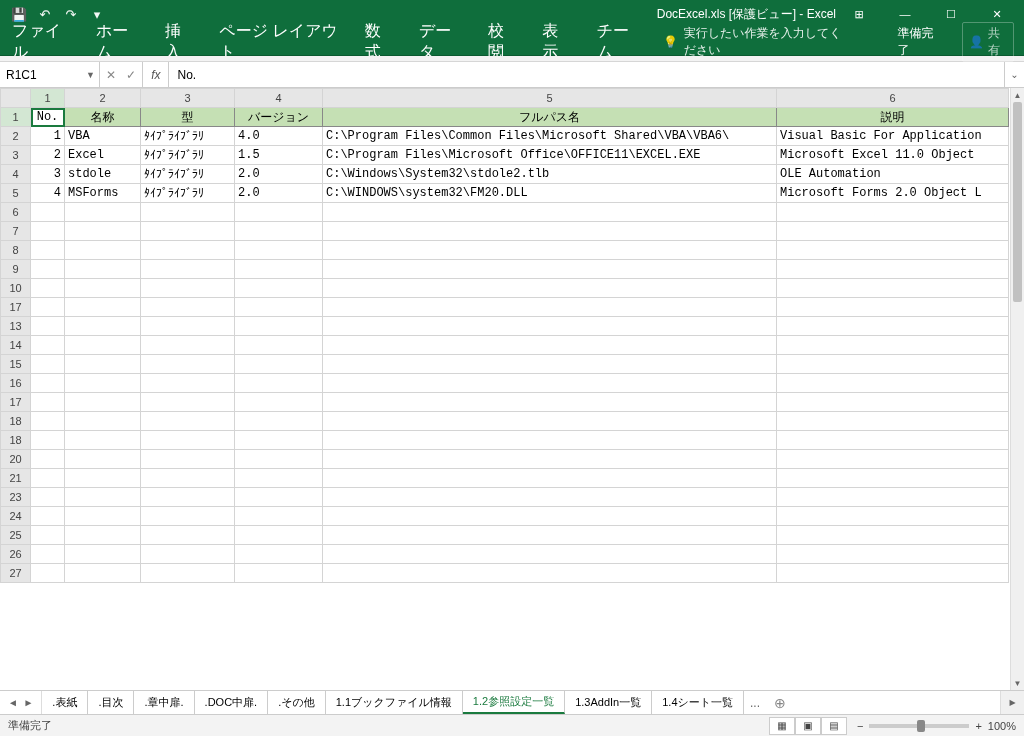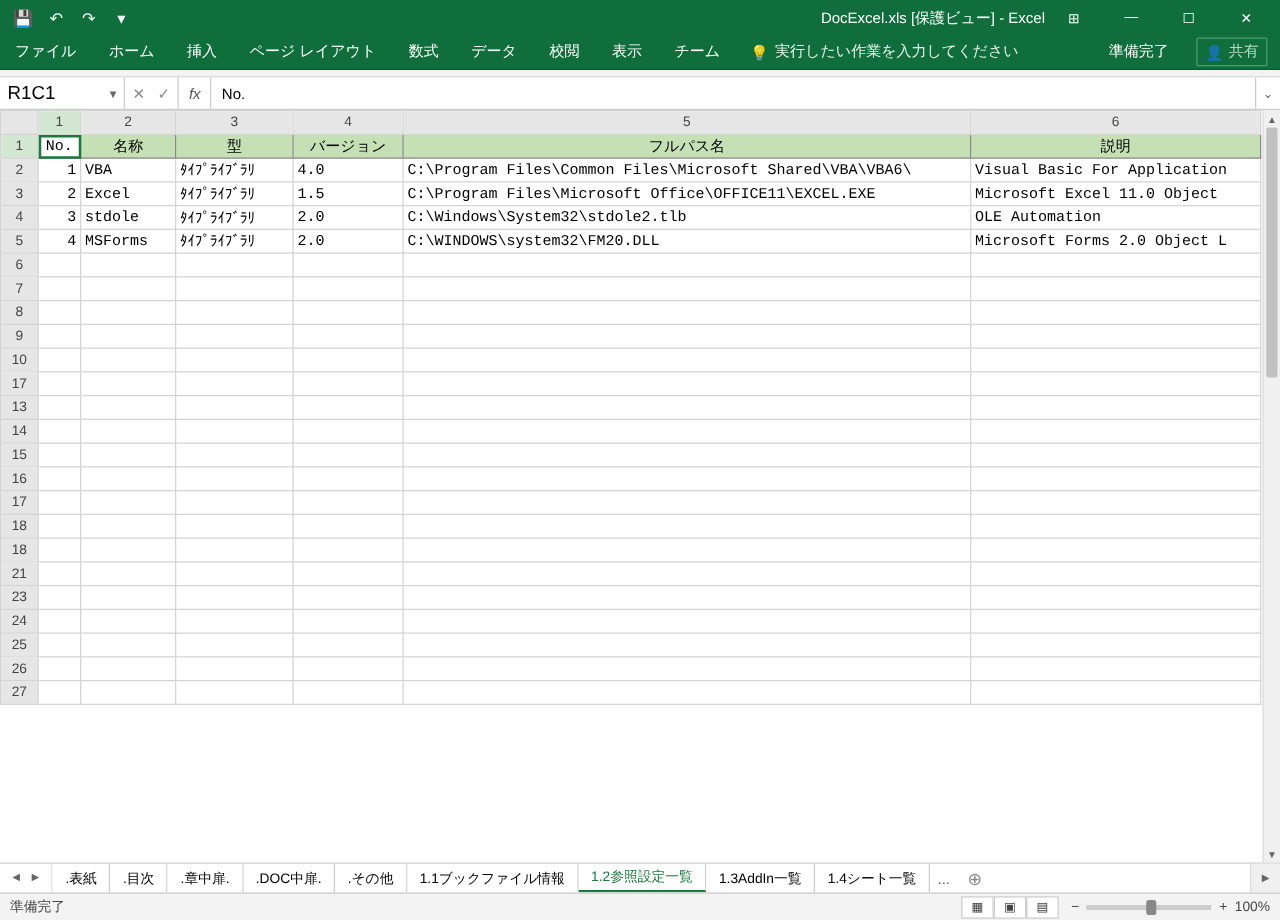--- a/index.html
+++ b/index.html
@@ -4,30 +4,30 @@
 <style>
 *{margin:0;padding:0;box-sizing:border-box;font-family:"Yu Gothic UI","Meiryo",sans-serif}
 body{background:#fff;width:1024px;height:736px;overflow:hidden;font-size:12px;display:flex;flex-direction:column}
 .titlebar{background:#0f6e3c;height:28px;display:flex;align-items:center;color:#fff;padding:0 4px}
 .titlebar .qat{display:flex;gap:8px;align-items:center;padding-left:6px}
 .titlebar .qat .i{width:18px;height:18px;display:flex;align-items:center;justify-content:center;font-size:13px;opacity:.95}
 .titlebar .title{flex:1;text-align:right;font-size:12px}
 .titlebar .winbtns{display:flex;gap:0}
 .titlebar .winbtns .wb{width:46px;height:28px;display:flex;align-items:center;justify-content:center;font-size:11px}
 .ribbon{background:#0f6e3c;height:28px;display:flex;align-items:center;color:#fff;padding:0 10px;gap:22px;border-bottom:1px solid #0a5a30}
-.ribbon .tab{font-size:12px;padding:4px 2px;cursor:default}
+.ribbon .tab{font-size:16px;padding:4px 2px;cursor:default}
 .ribbon .spacer{flex:1}
 .ribbon .tell{display:flex;align-items:center;gap:5px;opacity:.9}
 .ribbon .tell .bulb{font-size:12px}
 .ribbon .signin{font-size:12px}
 .ribbon .share{display:flex;align-items:center;gap:4px;opacity:.7;font-size:12px;border:1px solid rgba(255,255,255,.4);padding:2px 6px;border-radius:2px}
 .subbar{height:6px;background:#f3f3f3;border-bottom:1px solid #d6d6d6}
 .fxbar{height:26px;background:#fff;border-bottom:1px solid #ccc;display:flex;align-items:stretch}
 .namebox{width:100px;border-right:1px solid #ccc;display:flex;align-items:center;padding:0 6px;position:relative}
-.namebox input{width:70px;border:none;outline:none;font-size:15px}
+.namebox input{width:70px;border:none;outline:none;font-size:12px}
 .namebox .dd{position:absolute;right:4px;font-size:9px;color:#666}
 .fxbtns{display:flex;align-items:center;border-right:1px solid #ccc;padding:0 6px;gap:10px;color:#888}
 .fxbtns span{font-size:12px}
 .fxlabel{display:flex;align-items:center;border-right:1px solid #ccc;padding:0 8px;font-style:italic;color:#555}
 .fxinput{flex:1;display:flex;align-items:center;padding:0 8px}
 .fxinput input{width:100%;border:none;outline:none;font-size:12px}
 .fxexp{width:20px;display:flex;align-items:center;justify-content:center;color:#666;font-size:10px;border-left:1px solid #ccc}
 .sheet{flex:1;overflow:hidden;display:flex;flex-direction:column;position:relative}
 .grid{border-collapse:collapse;table-layout:fixed;width:1008px}
 .grid th,.grid td{border:1px solid #d4d4d4;height:19px;font-size:11px;padding:0 3px;overflow:hidden;white-space:nowrap;text-overflow:clip}
@@ -289,20 +289,29 @@
           <tr>
             <th class="rowhdr">18</th>
             <td></td>
             <td></td>
             <td></td>
             <td></td>
             <td></td>
             <td></td>
           </tr>
           <tr>
+            <th class="rowhdr">20</th>
+            <td></td>
+            <td></td>
+            <td></td>
+            <td></td>
+            <td></td>
+            <td></td>
+          </tr>
+          <tr>
             <th class="rowhdr">21</th>
             <td></td>
             <td></td>
             <td></td>
             <td></td>
             <td></td>
             <td></td>
           </tr>
           <tr>
             <th class="rowhdr">23</th>

